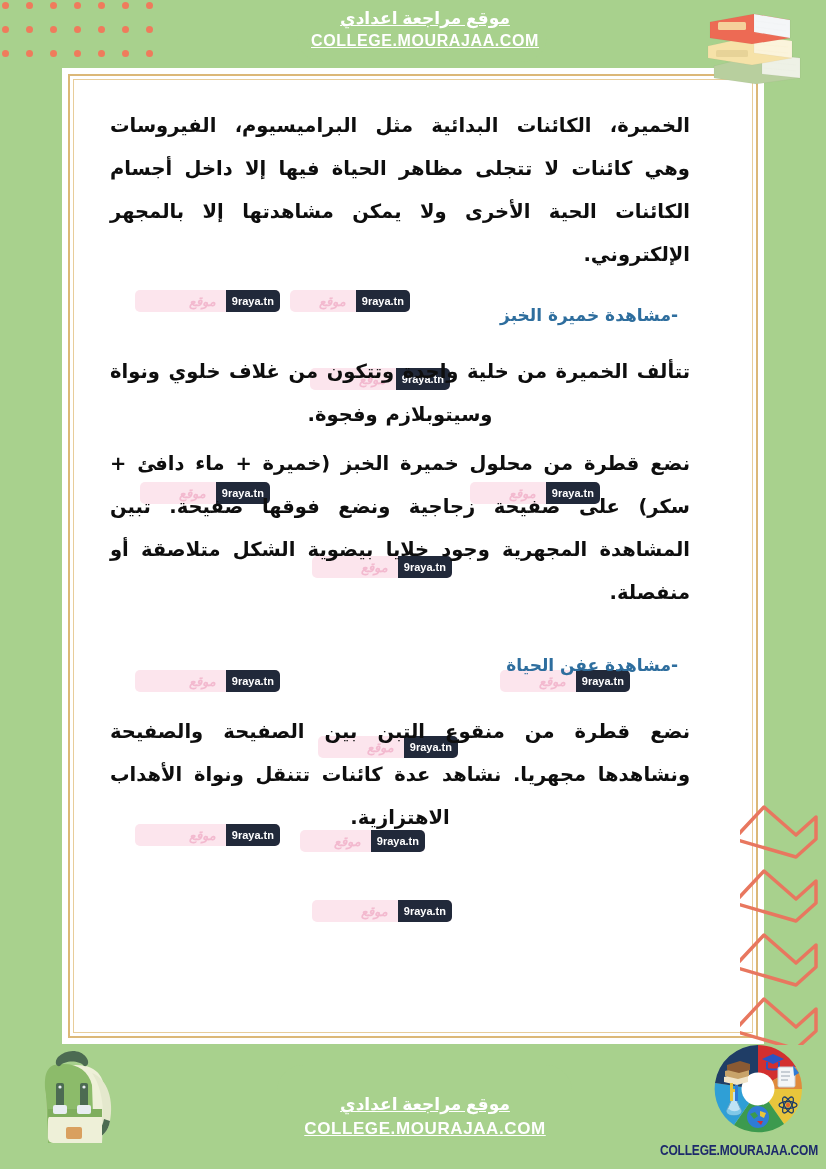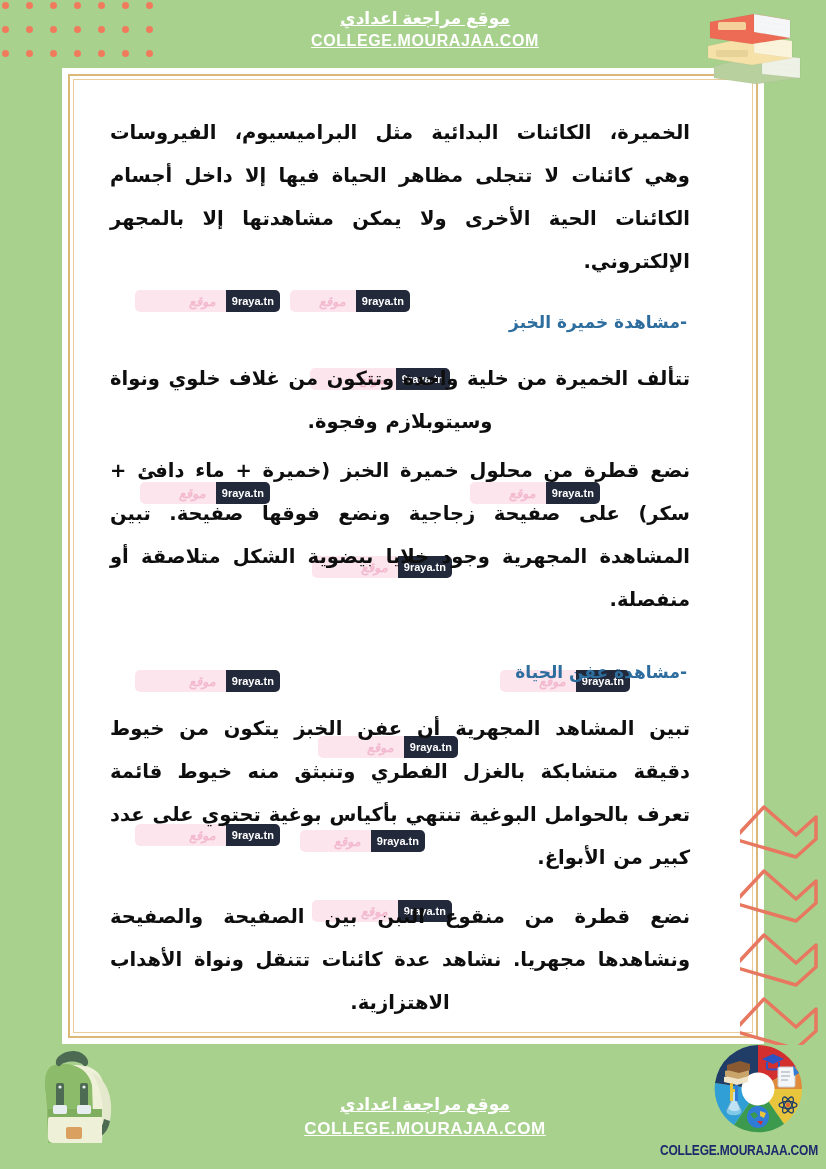--- a/index.html
+++ b/index.html
@@ -156,21 +156,21 @@
   .gold-frame-inner {
     position: absolute;
     inset: 3px;
     border: 1px solid #e8cd9a;
   }
 
   
   .content {
     position: absolute;
     left: 110px;
-    top: 111px;
+    top: 104px;
     width: 580px;
     height: 880px;
     direction: rtl;
     text-align: right;
     z-index: 5;
   }
   .para {
     font-family: "DejaVu Sans", "Liberation Sans", sans-serif;
     font-size: 19.5px;
     font-weight: bold;
@@ -180,21 +180,21 @@
     text-align: justify;
     text-align-last: right;
     word-spacing: 1px;
   }
   .para.center-last { text-align-last: center; }
   .heading {
     font-family: "DejaVu Sans", "Liberation Sans", sans-serif;
     font-size: 17px;
     font-weight: bold;
     color: #2e6e9e;
-    margin: 8px 3px 10px 0;
+    margin: 8px 12px 10px 0;
     text-align: right;
     line-height: 30px;
   }
   .gap-sm { height: 10px; }
   .gap-md { height: 22px; }
 
   
   .wm {
     position: absolute;
     height: 22px;
@@ -378,21 +378,20 @@
 
     <div class="gap-sm"></div>
     <h3 class="heading">-مشاهدة خميرة الخبز</h3>
     <div class="gap-sm"></div>
     <p class="para center-last">تتألف الخميرة من خلية واحدة وتتكون من غلاف خلوي ونواة وسيتوبلازم وفجوة.</p>
     <p class="para">نضع قطرة من محلول خميرة الخبز (خميرة + ماء دافئ + سكر) على صفيحة زجاجية ونضع فوقها صفيحة. تبين المشاهدة المجهرية وجود خلايا بيضوية الشكل متلاصقة أو منفصلة.</p>
 
     <div class="gap-md"></div>
     <h3 class="heading">-مشاهدة عفن الحياة</h3>
     <div class="gap-sm"></div>
-    <p class="para">تبين المشاهد المجهرية أن عفن الخبز يتكون من خيوط دقيقة متشابكة بالغزل الفطري وتنبثق منه خيوط قائمة تعرف بالحوامل البوغية تنتهي بأكياس بوغية تحتوي على عدد كبير من الأبواغ.</p>
 
     <div class="gap-sm"></div>
     <p class="para center-last">نضع قطرة من منقوع التبن بين الصفيحة والصفيحة ونشاهدها مجهريا. نشاهد عدة كائنات تتنقل ونواة الأهداب الاهتزازية.</p>
   </div>
 
   <div class="footer-tab"></div>
   <div class="footer-text">
     <div class="footer-line1">موقع مراجعة اعدادي</div>
     <div class="footer-line2">COLLEGE.MOURAJAA.COM</div>
   </div>

